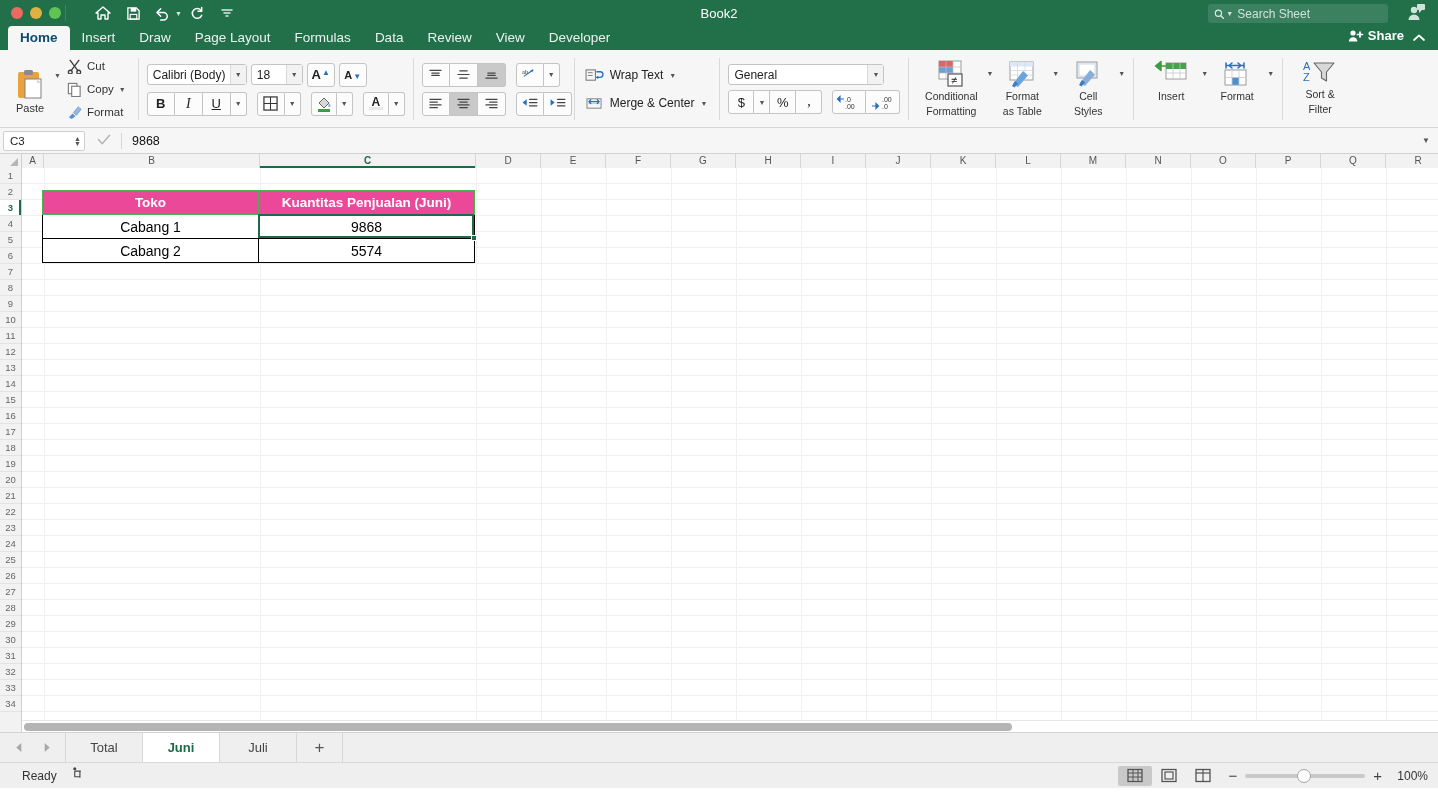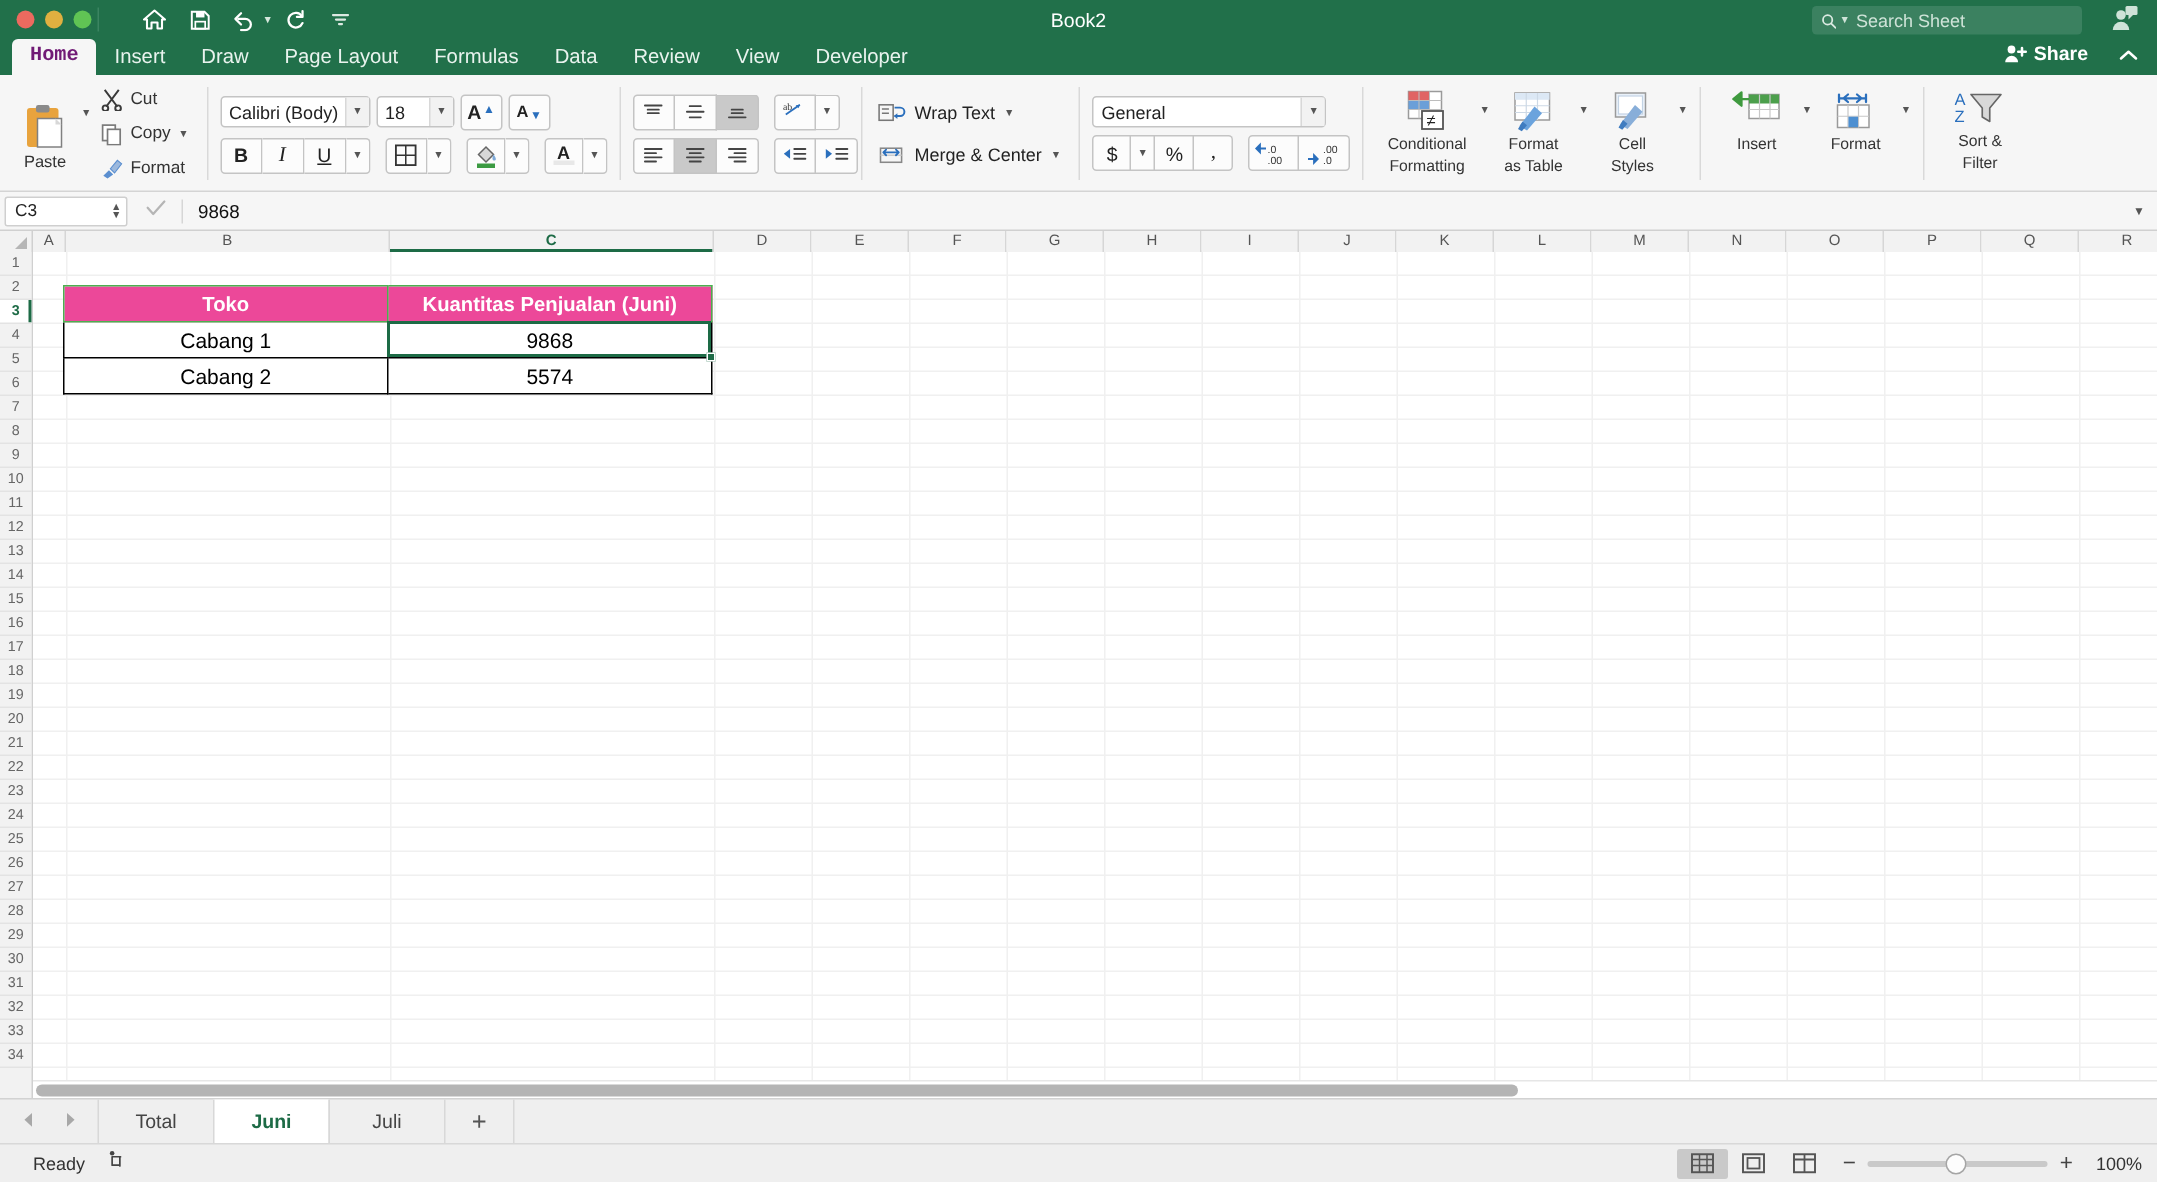--- a/index.html
+++ b/index.html
@@ -48,26 +48,25 @@
   
   .tabstrip {
     height: 24px; background: #21704a; display: flex; align-items: flex-end;
     position: relative;
   }
   .rtab {
     padding: 0 12px; height: 24px; line-height: 24px;
     font-size: 13.5px; color: #e9f3ee; cursor: default; white-space: nowrap;
   }
   .rtab.active {
-    background: #f6f6f6; color: #701a75; font-weight: bold;
+    background: #f6f6f6; color: #0c4a6e; font-weight: bold;
     border-radius: 4px 4px 0 0;
-    font-family: Liberation Mono, monospace;
   }
   .share-box {
-    position: absolute; right: 46px; top: 2px;
+    position: absolute; right: 34px; top: 2px;
     display: flex; align-items: center; gap: 4px;
     color: #fff; font-size: 13px; font-weight: bold;
   }
   .collapse-chev { position: absolute; right: 12px; top: 3px; color: #fff; }
 
   
   .ribbon {
     height: 78px; background: #f6f6f6; display: flex; align-items: stretch;
     border-bottom: 1px solid #d4d4d4; position: relative;
   }

